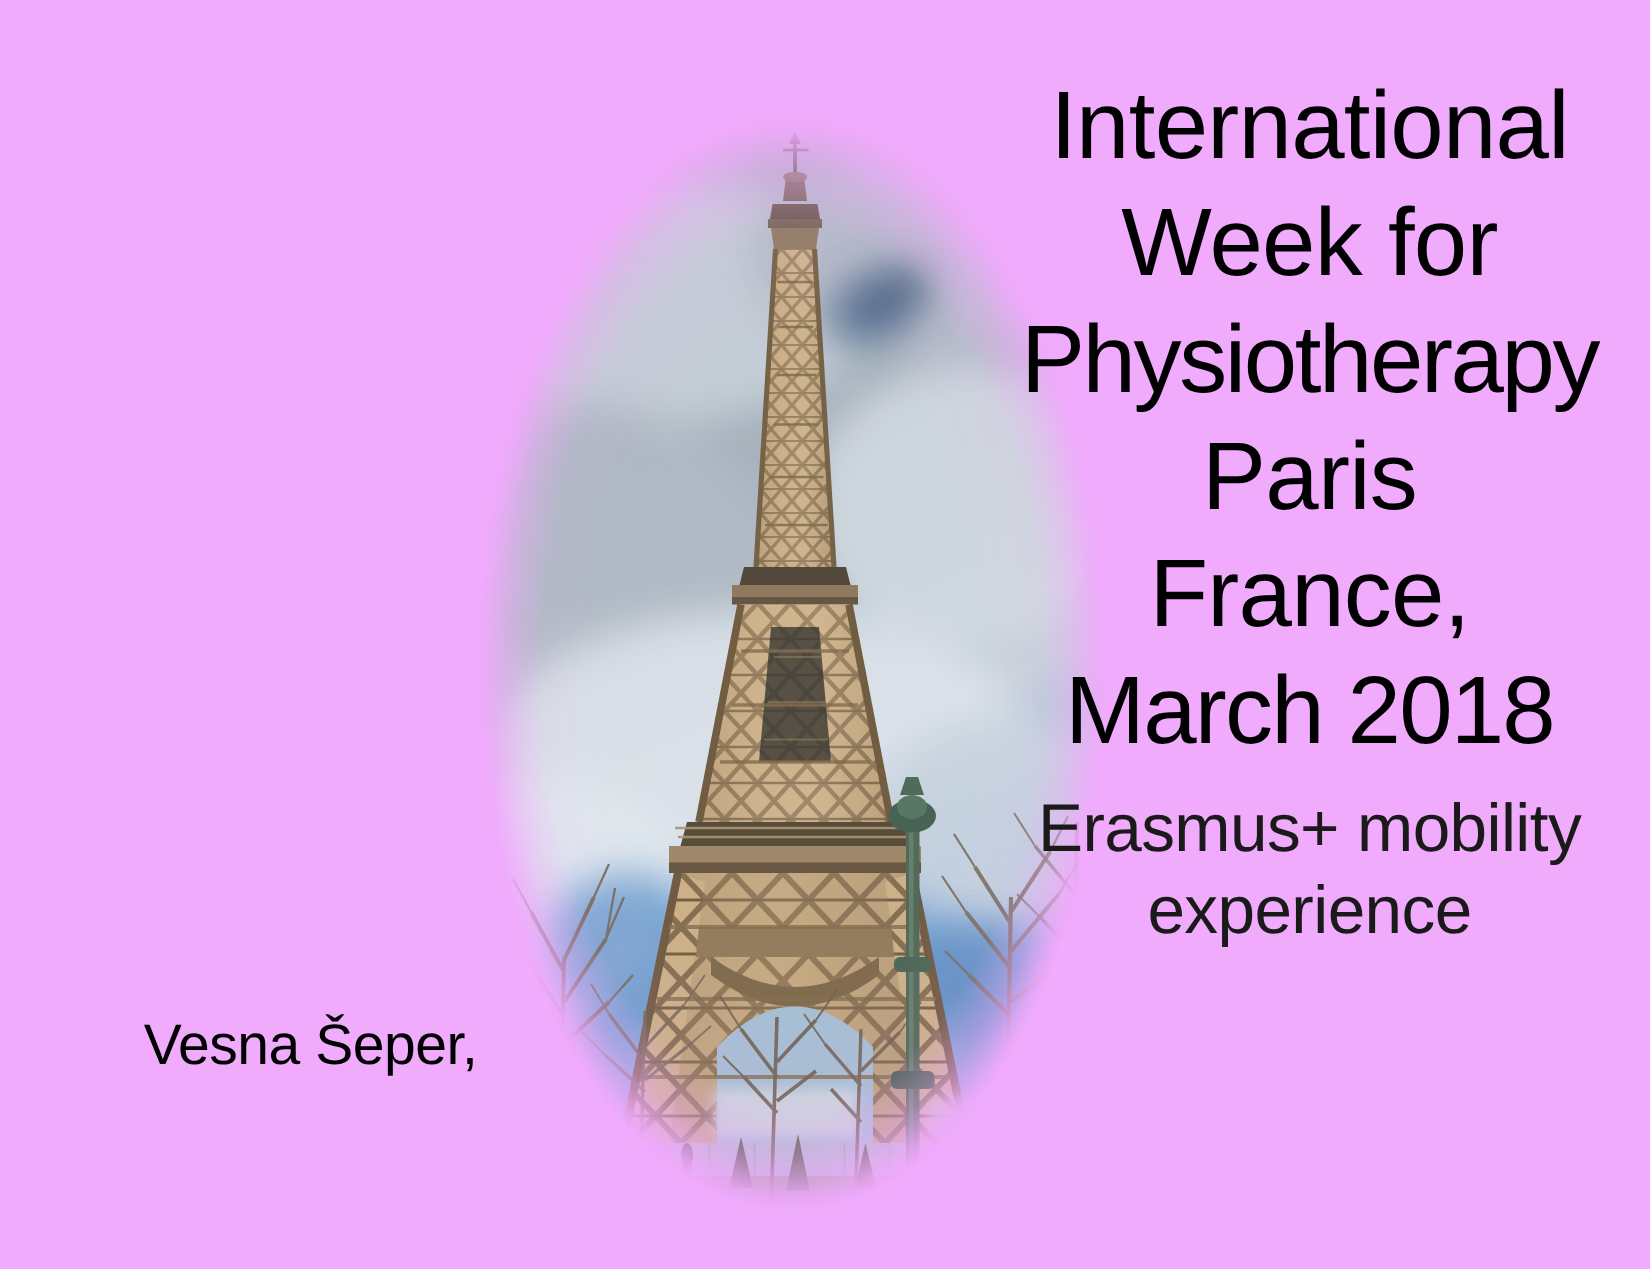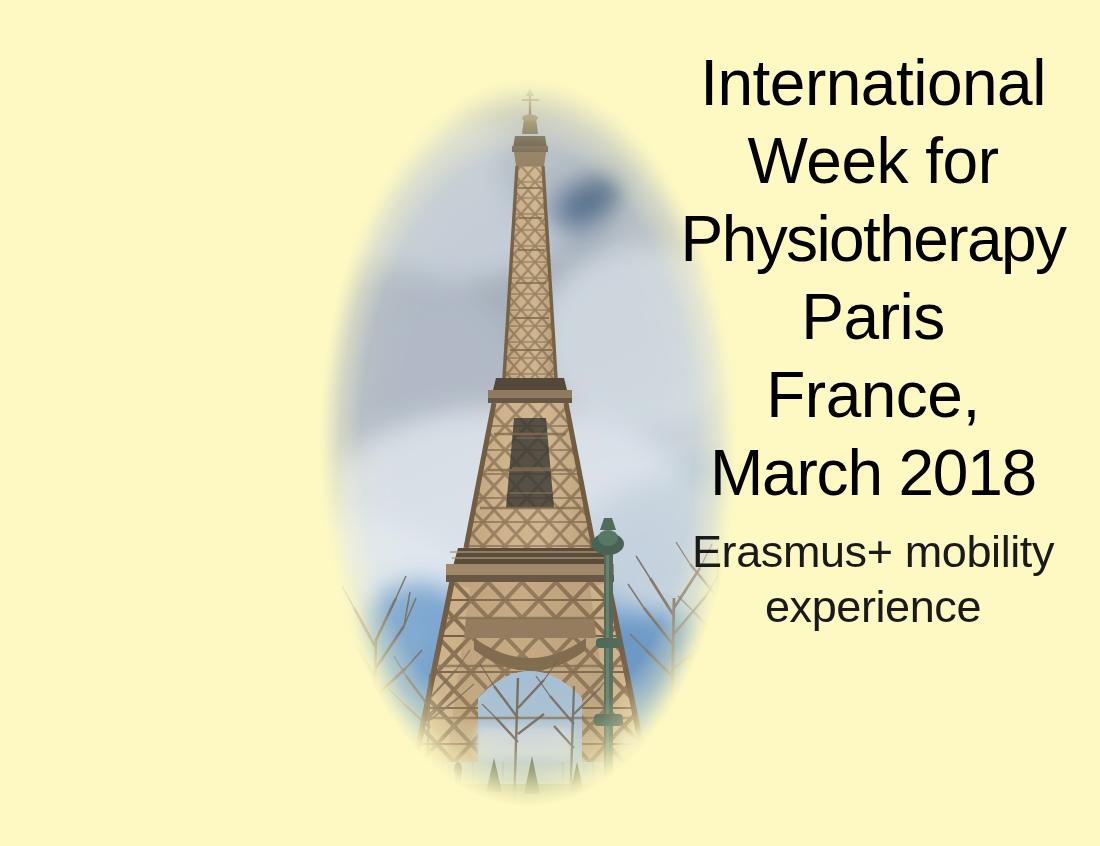--- a/index.html
+++ b/index.html
@@ -7,21 +7,21 @@
     padding: 0;
     background: #ffffff;
   }
   body {
     font-family: "Liberation Sans", sans-serif;
   }
   #slide {
     position: relative;
     width: 1100px;
     height: 846px;
-    background: #fef9c3;
+    background: #f0abfc;
     overflow: hidden;
   }
 
   
   #photo-wrap {
     position: absolute;
     left: 318px;
     top: 78px;
     width: 420px;
     height: 730px;
@@ -338,15 +338,16 @@
     <div class="title-line">France,</div>
     <div class="title-line" id="line-march">March 2018</div>
   </div>
 
   <div id="subtitle-block">
     <div class="subtitle-line">Erasmus+ mobility</div>
     <div class="subtitle-line">experience</div>
   </div>
 
   <div id="author-block">
+    <div class="author-line">Vesna Šeper,</div>
   </div>
 
 </div>
 
 </body></html>

